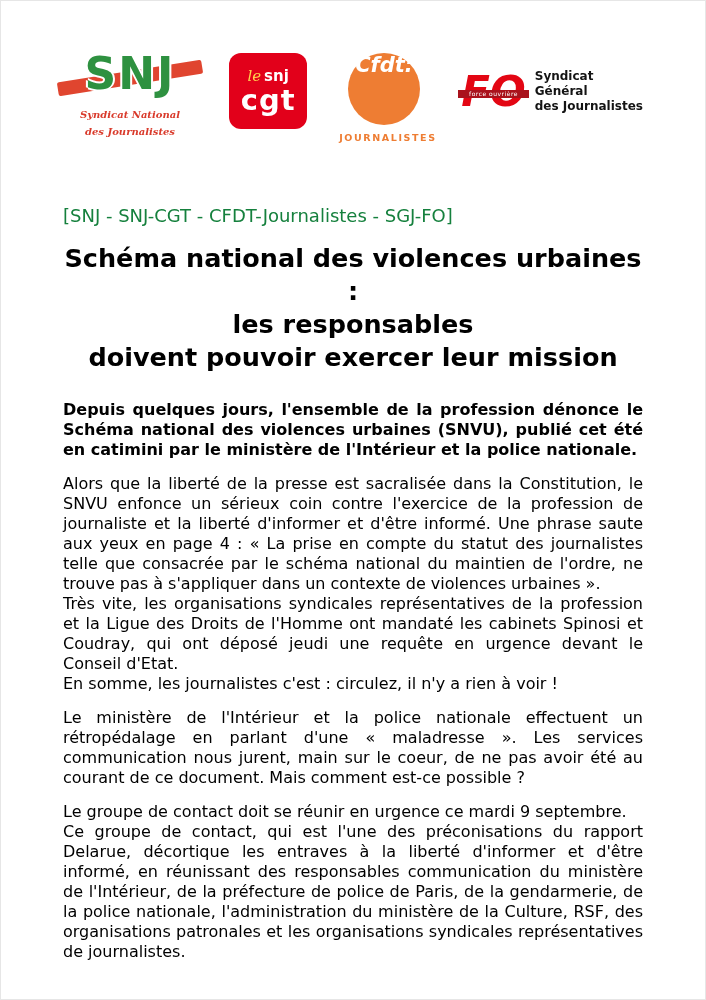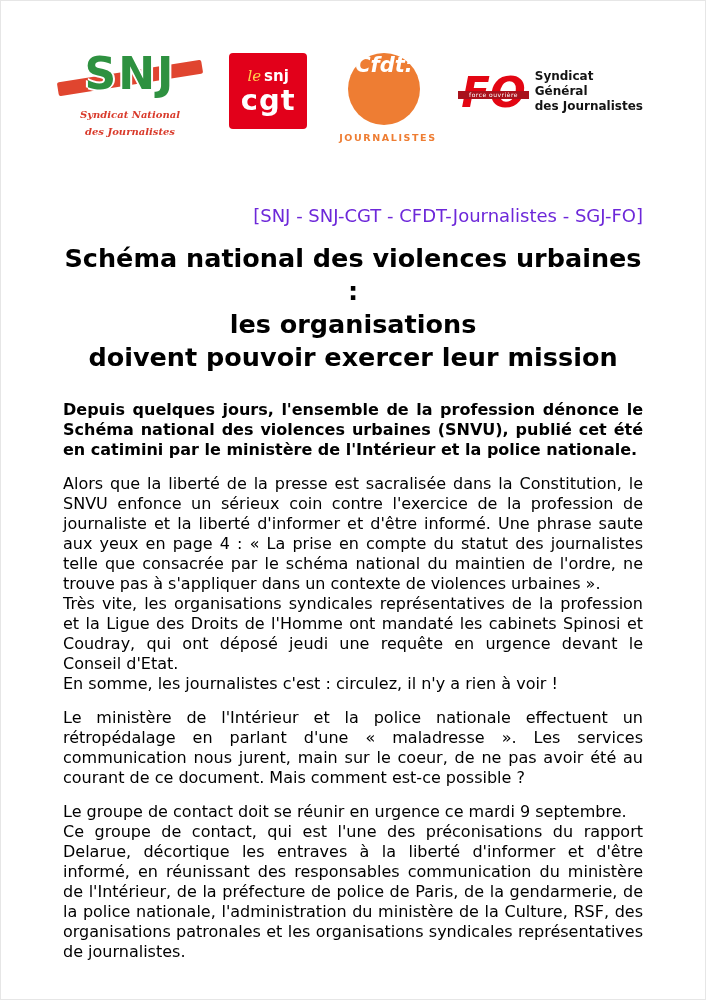--- a/index.html
+++ b/index.html
@@ -25,44 +25,44 @@
   .snj-stripe { position:absolute; left:-6px; right:-6px; top:24px; height:14px; background:#e0452f; transform:rotate(-9deg); border-radius:2px; }
   .snj-acronym {
     position:relative; font-size:44px; line-height:54px; font-weight:bold; color:#2e9140;
     letter-spacing:2px; text-shadow:2px 0 #fff, -2px 0 #fff, 0 2px #fff, 0 -2px #fff;
   }
   .snj-caption { margin-top:3px; color:#d93a2b; font-style:italic; font-weight:bold;
     font-size:10px; line-height:17px; font-family:"DejaVu Serif", serif; }
 
   
   .logo-cgt { padding-top:6px; }
-  .cgt-box { width:78px; height:76px; background:#e2001a; color:#fff; border-radius:4px;
+  .cgt-box { width:78px; height:76px; background:#e2001a; color:#fff; border-radius:12px;
     display:flex; flex-direction:column; align-items:center; justify-content:center; }
   .cgt-top { font-size:15px; line-height:17px; }
   .cgt-le { font-style:italic; color:#ffd24d; margin-right:3px; font-family:"DejaVu Serif", serif; }
   .cgt-snj { font-weight:bold; }
   .cgt-cgt { font-size:29px; font-weight:bold; line-height:30px; letter-spacing:1px; }
 
   
   .logo-cfdt { width:90px; text-align:center; padding-top:6px; }
   .cfdt-circle { width:72px; height:72px; margin:0 auto; background:#ee7d33; border-radius:50%;
     display:flex; align-items:flex-start; justify-content:center; }
   .cfdt-circle span { color:#fff; font-weight:bold; font-size:21px; font-style:italic; }
   .cfdt-caption { margin-top:7px; color:#ee7d33; font-weight:bold; font-size:9.5px; letter-spacing:1.6px; }
 
   
-  .logo-fo { display:flex; align-items:flex-end; gap:9px; padding-top:22px; }
+  .logo-fo { display:flex; align-items:center; gap:9px; padding-top:22px; }
   .fo-mark { position:relative; }
   .fo-acronym { font-size:42px; font-weight:bold; font-style:italic; color:#e30613; line-height:42px; }
   .fo-banner { position:absolute; left:-3px; right:-3px; top:19px; background:#a9121c; color:#fff;
     font-size:6px; line-height:8px; text-align:center; letter-spacing:0.5px; white-space:nowrap; }
   .fo-caption { font-size:12px; font-weight:bold; color:#141414; line-height:15px; text-align:left; }
 
   
-  .orgs { margin-top:42px; text-align:right; font-size:18px; color:#6d28d9; }
+  .orgs { margin-top:42px; text-align:left; font-size:18px; color:#15803d; }
   .title { margin:16px 0 12px; text-align:center; font-size:25.5px; line-height:33px; font-weight:bold; }
 
   
   .content { margin-top:26px; font-size:16px; line-height:20px; }
   .para { margin:0; text-align:justify; }
   .lead { font-weight:bold; }
   .block { margin-top:14px; }
 </style>
 </head>
 <body>
@@ -109,21 +109,21 @@
         <div>des Journalistes</div>
       </div>
     </div>
 
   </header>
 
   <div class="orgs">[SNJ - SNJ-CGT - CFDT-Journalistes - SGJ-FO]</div>
 
   <h1 class="title">
     <span>Schéma national des violences urbaines :</span><br>
-    <span>les organisations</span><br>
+    <span>les responsables</span><br>
     <span>doivent pouvoir exercer leur mission</span>
   </h1>
 
   <main class="content">
 
     <p class="para lead block">Depuis quelques jours, l'ensemble de la profession dénonce le Schéma national des violences urbaines (SNVU), publié cet été en catimini par le ministère de l'Intérieur et la police nationale.</p>
 
     <div class="block">
       <p class="para">Alors que la liberté de la presse est sacralisée dans la Constitution, le SNVU enfonce un sérieux coin contre l'exercice de la profession de journaliste et la liberté d'informer et d'être informé. Une phrase saute aux yeux en page 4 : « La prise en compte du statut des journalistes telle que consacrée par le schéma national du maintien de l'ordre, ne trouve pas à s'appliquer dans un contexte de violences urbaines ».</p>
       <p class="para">Très vite, les organisations syndicales représentatives de la profession et la Ligue des Droits de l'Homme ont mandaté les cabinets Spinosi et Coudray, qui ont déposé jeudi une requête en urgence devant le Conseil d'Etat.</p>

